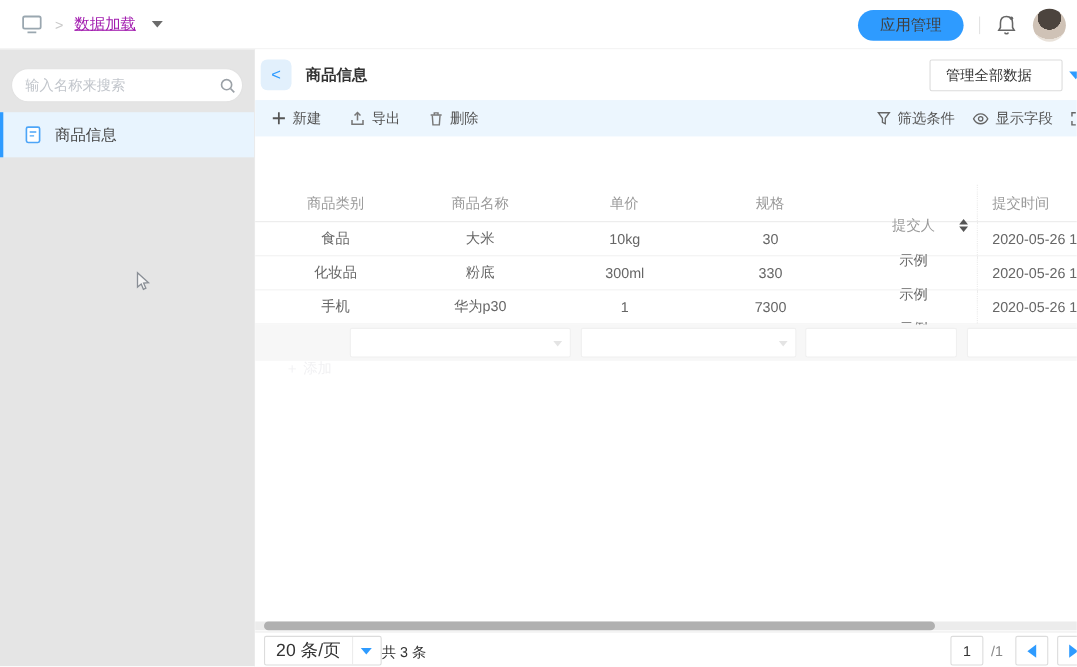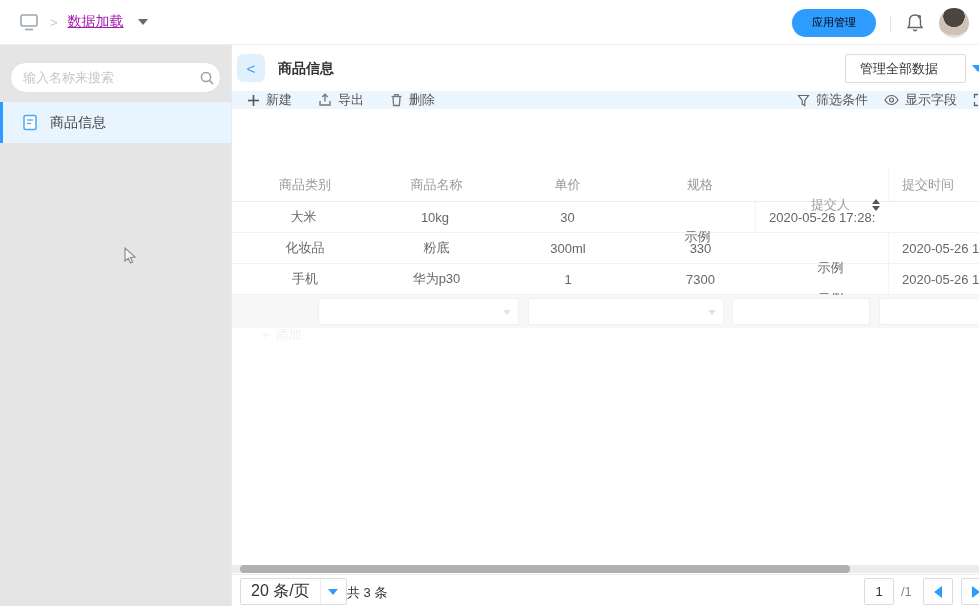--- a/index.html
+++ b/index.html
@@ -9,22 +9,22 @@
 
   
   .topbar { position:absolute; top:0; left:0; width:979px; height:45px; background:#fff;
             border-bottom:1px solid #ededed; display:flex; align-items:center; }
   .tb-left { display:flex; align-items:center; padding-left:18px; gap:10px; }
   .crumb-sep { color:#c9c9c9; font-size:13px; }
   .crumb-label { font-size:14px; color:#a21caf;text-decoration:underline; }
   .crumb-caret { width:0; height:0; border-left:5px solid transparent; border-right:5px solid transparent;
                  border-top:6px solid #6b6b6b; margin-left:4px; }
   .tb-right { position:absolute; right:10px; top:0; height:45px; display:flex; align-items:center; gap:14px; }
-  .app-manage-btn { height:28px; padding:0 20px; border:none; border-radius:14px; color:#000000;
-                    font-size:11px; cursor:pointer; font-family:inherit; }
+  .app-manage-btn { height:28px; padding:0 20px; border:none; border-radius:14px; color:#404040;
+                    font-size:14px; cursor:pointer; font-family:inherit; }
   .tb-divider { width:1px; height:16px; background:#e3e3e3; }
   .avatar { width:30px; height:30px; border-radius:50%; overflow:hidden;
             background:radial-gradient(circle at 50% 28%, #4c443e 0 40%, #cfc2b6 41% 72%, #e9e2da 73% 100%); }
 
   
   .sidebar { position:absolute; top:45px; left:0; width:232px; height:561px; background:#e5e5e5;
              border-right:1px solid #eaeaea; }
   .search-box { position:absolute; top:17px; left:10px; width:211px; height:31px; border:1px solid #e2e2e2;
                 border-radius:16px; background:#fff; display:flex; align-items:center; padding:0 12px; }
   .search-box input { border:none; outline:none; flex:1; font-size:13px; color:#333; font-family:inherit; background:transparent; }
@@ -41,21 +41,21 @@
   .back-btn { position:absolute; left:5px; top:9px; width:28px; height:28px; border-radius:6px;
               background:#e2f0fc; border:none; color:#2e9bff; font-size:15px; cursor:pointer; font-family:inherit; }
   .page-title { position:absolute; left:46px; top:15px; font-size:14px; font-weight:bold; color:#333; }
   .scope-select { position:absolute; left:613px; top:9px; width:121px; height:29px; border:1px solid #dcdcdc;
                   border-radius:2px; background:#fff; display:flex; align-items:center; padding-left:14px;
                   font-size:13px; color:#333; cursor:pointer; }
   .scope-caret { position:absolute; left:740px; top:20px; width:0; height:0; border-left:6px solid transparent;
                  border-right:6px solid transparent; border-top:7px solid #2e9bff; }
 
   
-  .toolbar { position:absolute; top:46px; left:0; width:747px; height:18px; background:#ecf6fe;
+  .toolbar { position:absolute; top:46px; left:0; width:747px; height:33px; background:#ecf6fe;
              display:flex; align-items:center; }
   .tool-btn { display:flex; align-items:center; gap:6px; font-size:13px; color:#555; cursor:pointer;
               background:none; border:none; font-family:inherit; }
   .tool-left { display:flex; align-items:center; gap:26px; padding-left:15px; }
   .tool-right { position:absolute; right:-8px; display:flex; align-items:center; gap:16px; }
   .icon { display:inline-flex; align-items:center; justify-content:center; }
 
   
   .table-area { position:absolute; top:94px; left:0; width:747px;text-align:center; }
   .trow { display:flex; align-items:center; }
@@ -245,20 +245,21 @@
           <span class="sort-icon">
               <i class="up"></i>
               <i class="dn"></i>
             </span>
         </div>
         <div class="tcell c5">提交时间</div>
       </div>
 
       <div id="tbody">
         <div class="trow tbody-row">
+          <div class="tcell c0">食品</div>
           <div class="tcell c1">大米</div>
           <div class="tcell c2">10kg</div>
           <div class="tcell c3">30</div>
           <div class="tcell c4">示例</div>
           <div class="tcell c5">2020-05-26 17:28:</div>
         </div>
 
         <div class="trow tbody-row">
           <div class="tcell c0">化妆品</div>
           <div class="tcell c1">粉底</div>

